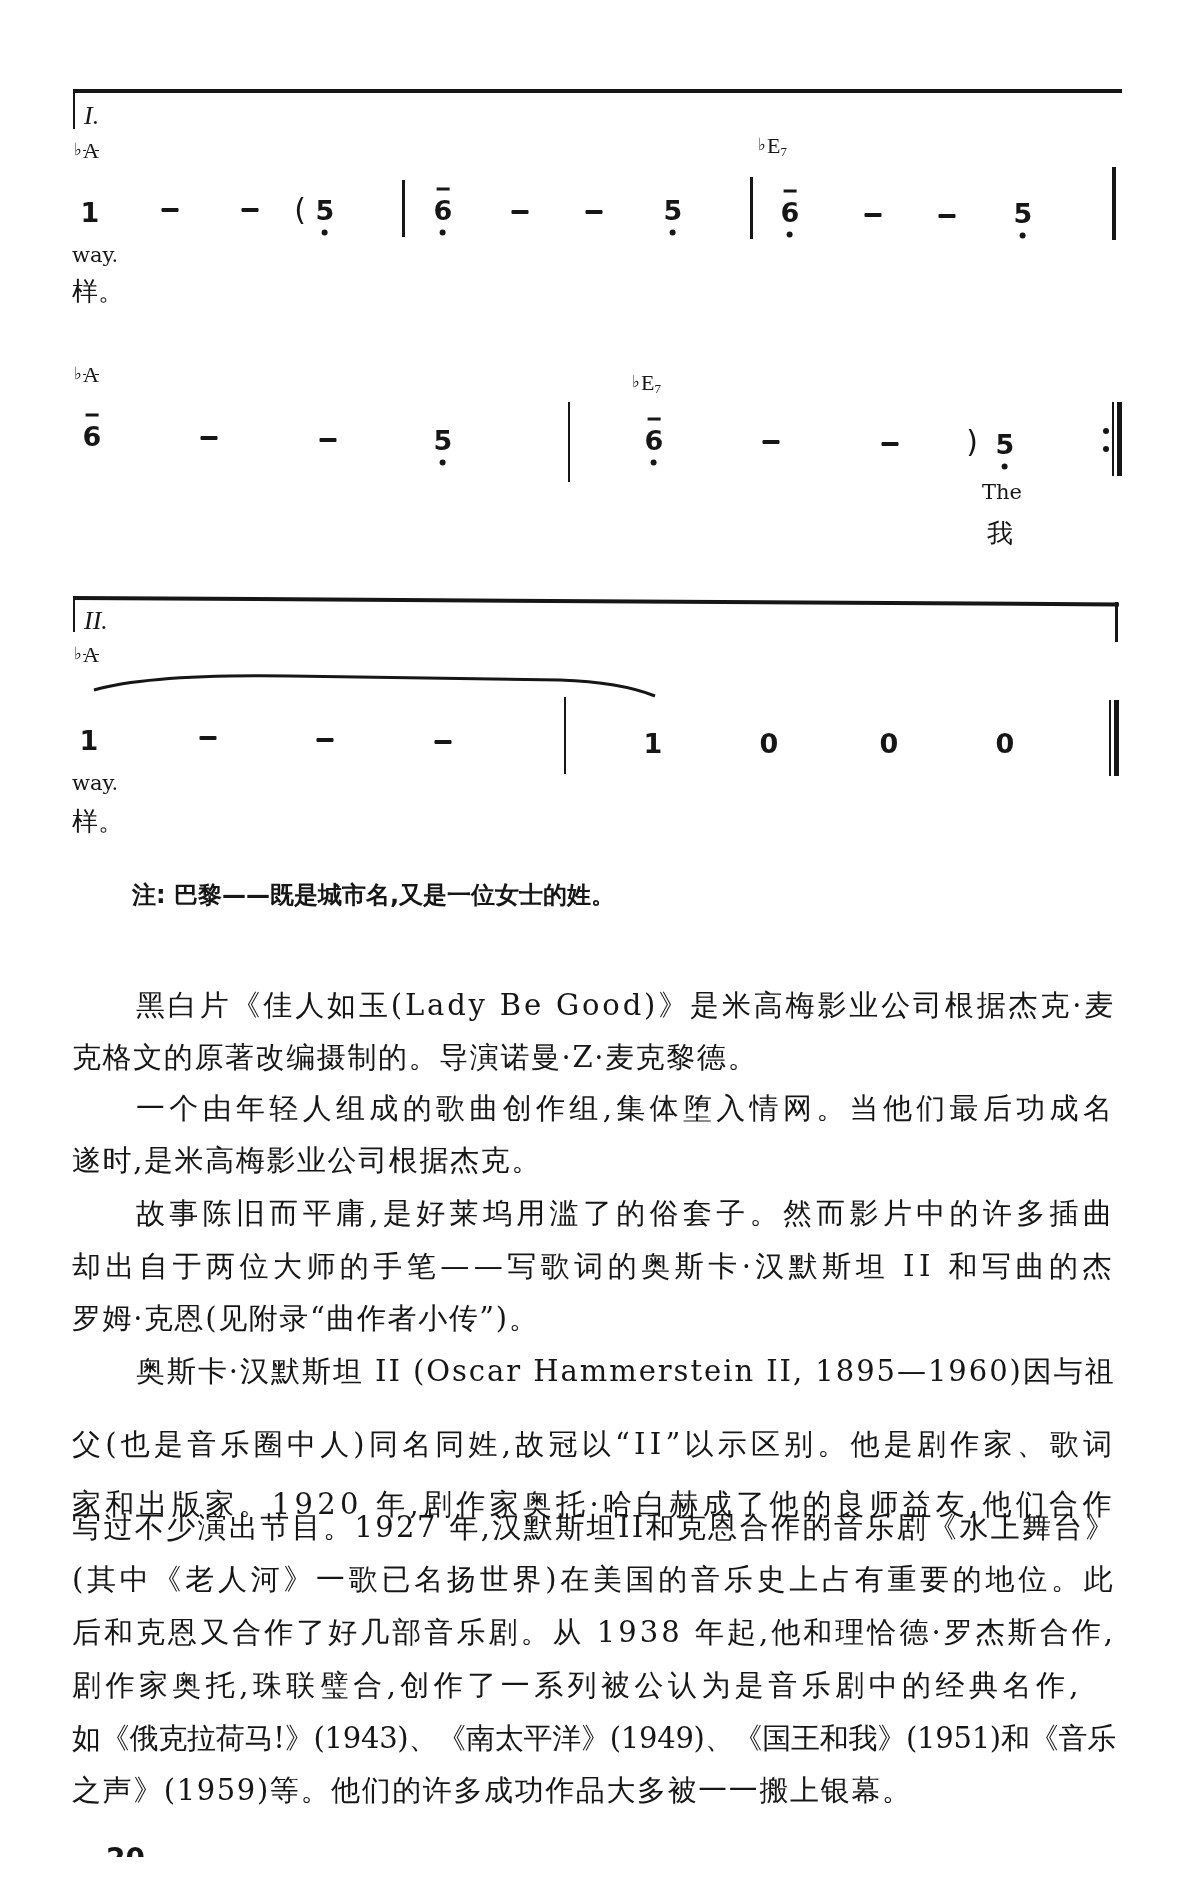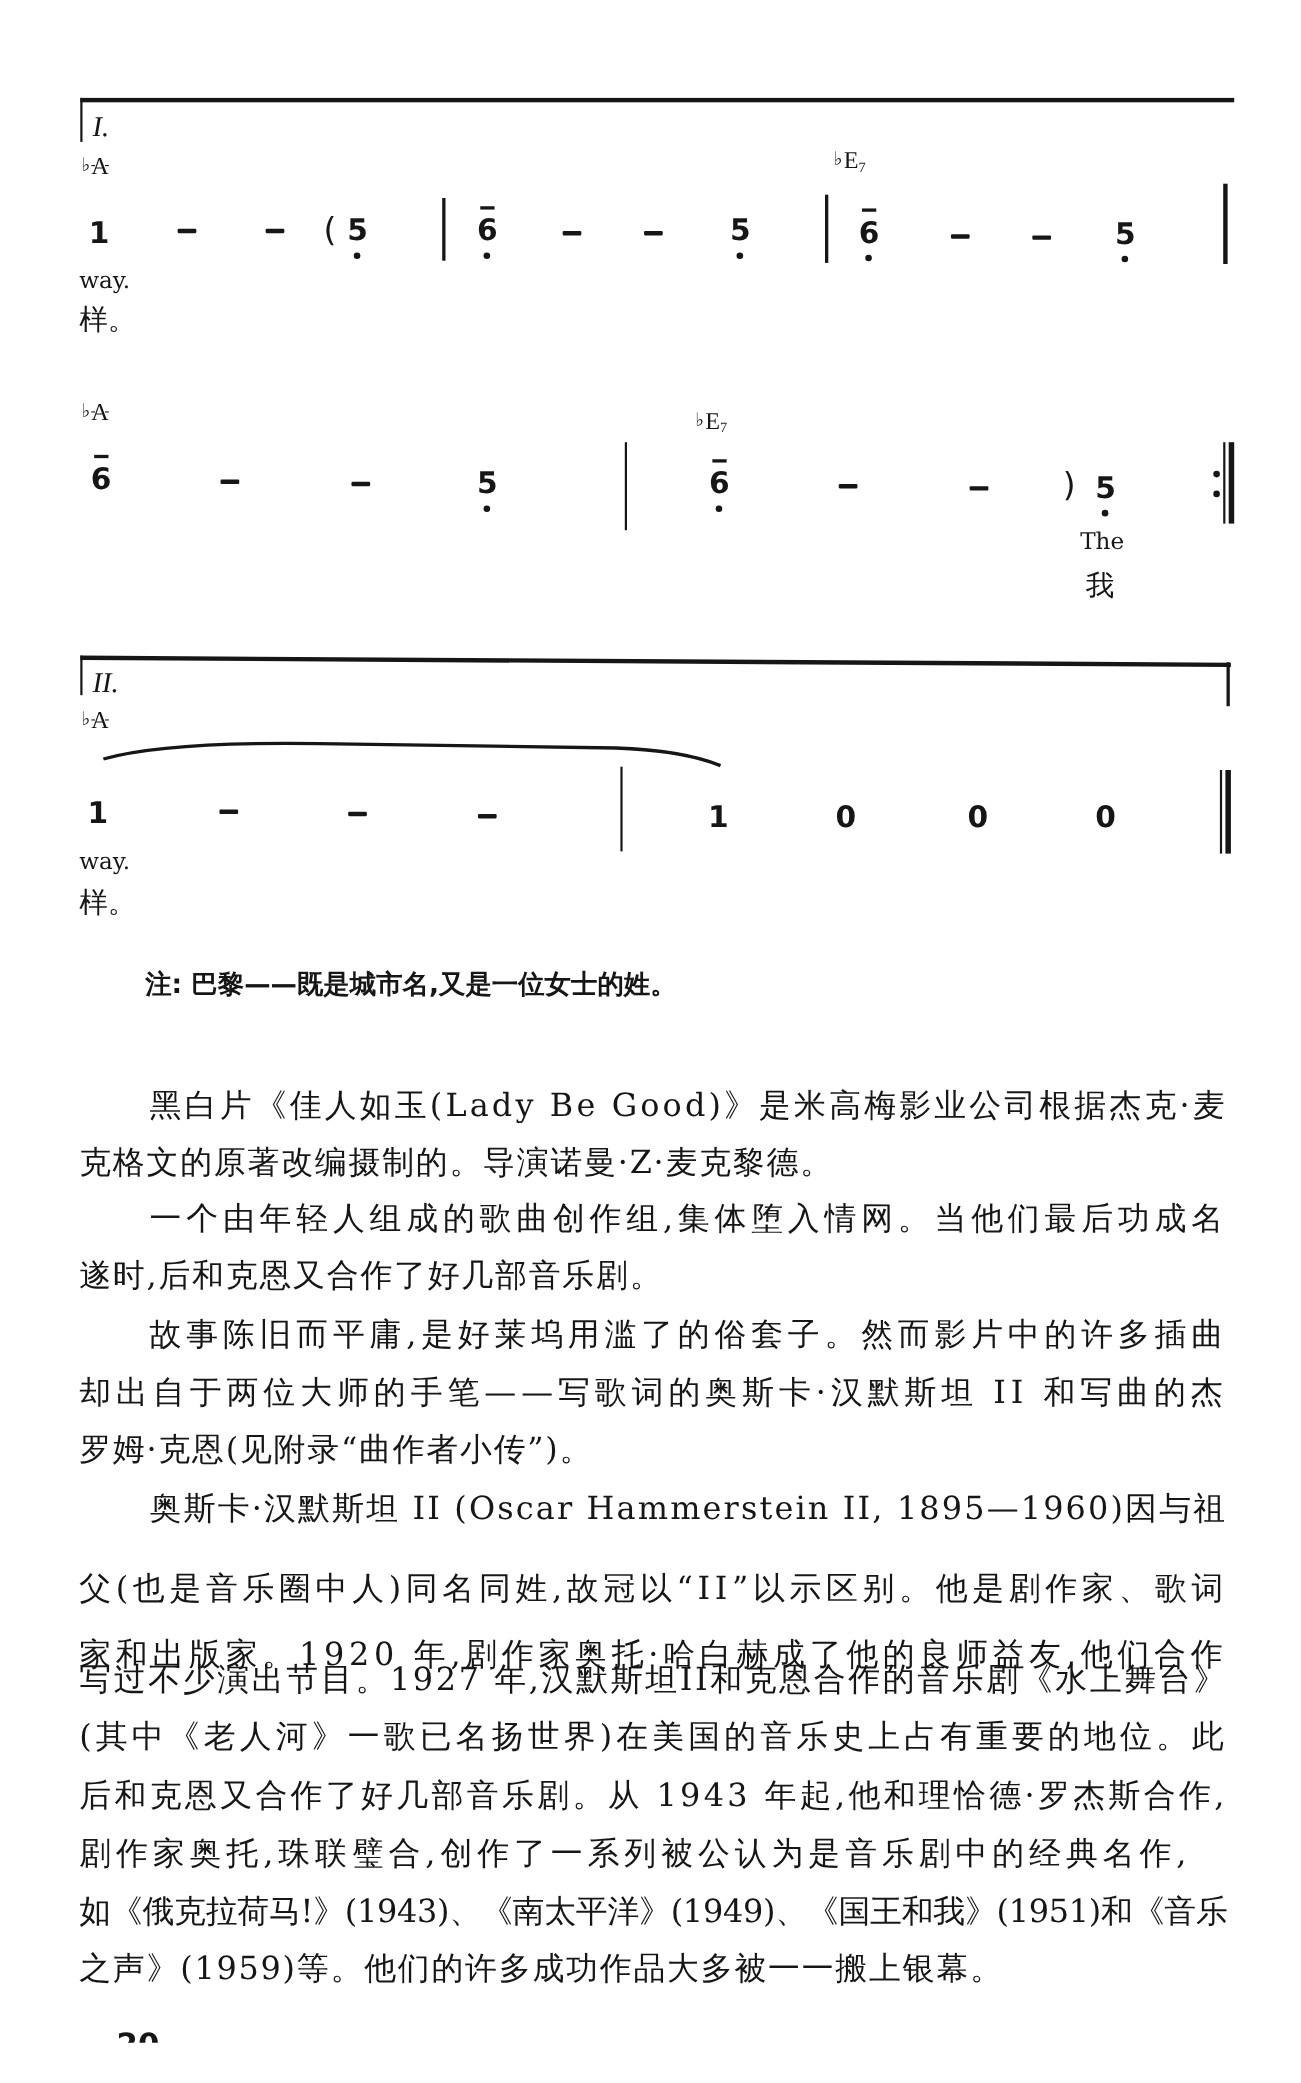--- a/index.html
+++ b/index.html
@@ -128,30 +128,30 @@
   <div class="lyric-en" style="left:72px; top:773px;">way.</div>
   <div class="lyric-zh" style="left:72px; top:808px;">样。</div>
 </div>
 
 <div class="note-line" style="top:895px;">注: 巴黎——既是城市名,又是一位女士的姓。</div>
 
 <div>
   <div class="text-line" style="top: 1005px; left: 136px; letter-spacing: 2.84324px;">黑白片《佳人如玉(Lady Be Good)》是米高梅影业公司根据杰克·麦</div>
   <div class="text-line" style="top:1057px;">克格文的原著改编摄制的。导演诺曼·Z·麦克黎德。</div>
   <div class="text-line" style="top: 1108px; left: 136px; letter-spacing: 4.33333px;">一个由年轻人组成的歌曲创作组,集体堕入情网。当他们最后功成名</div>
-  <div class="text-line" style="top:1160px;">遂时,后和克恩又合作了好几部音乐剧。</div>
+  <div class="text-line" style="top:1160px;">遂时,是米高梅影业公司根据杰克。</div>
   <div class="text-line" style="top: 1213px; left: 136px; letter-spacing: 4.33333px;">故事陈旧而平庸,是好莱坞用滥了的俗套子。然而影片中的许多插曲</div>
   <div class="text-line" style="top: 1266px; letter-spacing: 4.48235px;">却出自于两位大师的手笔——写歌词的奥斯卡·汉默斯坦 II 和写曲的杰</div>
   <div class="text-line" style="top:1318px;">罗姆·克恩(见附录“曲作者小传”)。</div>
   <div class="text-line" style="top: 1371px; left: 136px; letter-spacing: 1.95417px;">奥斯卡·汉默斯坦 II (Oscar Hammerstein II, 1895—1960)因与祖</div>
   <div class="text-line" style="top: 1424px; letter-spacing: 4.22857px; margin-top: 20px;">父(也是音乐圈中人)同名同姓,故冠以“II”以示区别。他是剧作家、歌词</div>
   <div class="text-line" style="top: 1476px; letter-spacing: 4.28571px; margin-top: 28px;">家和出版家。1920 年,剧作家奥托·哈白赫成了他的良师益友,他们合作</div>
   <div class="text-line" style="top: 1527px; letter-spacing: 2.38378px;">写过不少演出节目。1927 年,汉默斯坦II和克恩合作的音乐剧《水上舞台》</div>
   <div class="text-line" style="top: 1579px; letter-spacing: 3.72121px;">(其中《老人河》一歌已名扬世界)在美国的音乐史上占有重要的地位。此</div>
-  <div class="text-line" style="top: 1632px; letter-spacing: 3.03243px;">后和克恩又合作了好几部音乐剧。从 1943 年起,他和理恰德·罗杰斯合作,</div>
+  <div class="text-line" style="top: 1632px; letter-spacing: 3.03243px;">后和克恩又合作了好几部音乐剧。从 1938 年起,他和理恰德·罗杰斯合作,</div>
   <div class="text-line" style="top: 1685px; letter-spacing: 4.44848px;">剧作家奥托,珠联璧合,创作了一系列被公认为是音乐剧中的经典名作,</div>
   <div class="text-line" style="top: 1738px; letter-spacing: -0.244444px; text-align: right;">如《俄克拉荷马!》(1943)、《南太平洋》(1949)、《国王和我》(1951)和《音乐</div>
   <div class="text-line" style="top:1790px;">之声》(1959)等。他们的许多成功作品大多被一一搬上银幕。</div>
 </div>
 
 <div class="pagenum-clip">
   <span class="pagenum">20</span>
 </div>
 
 </body></html>

